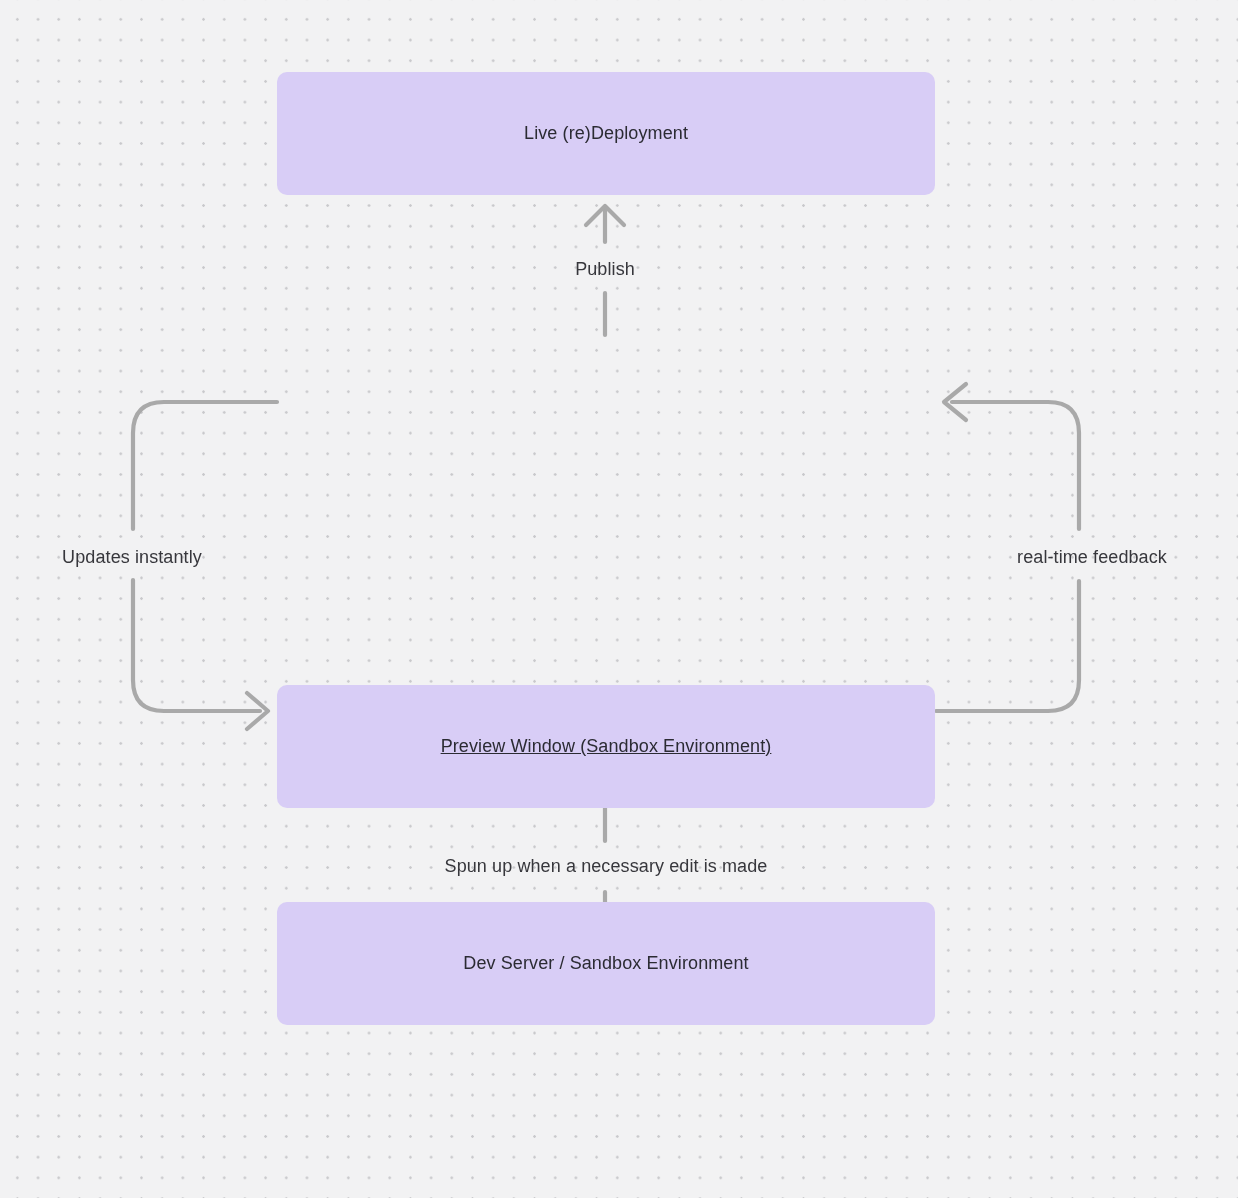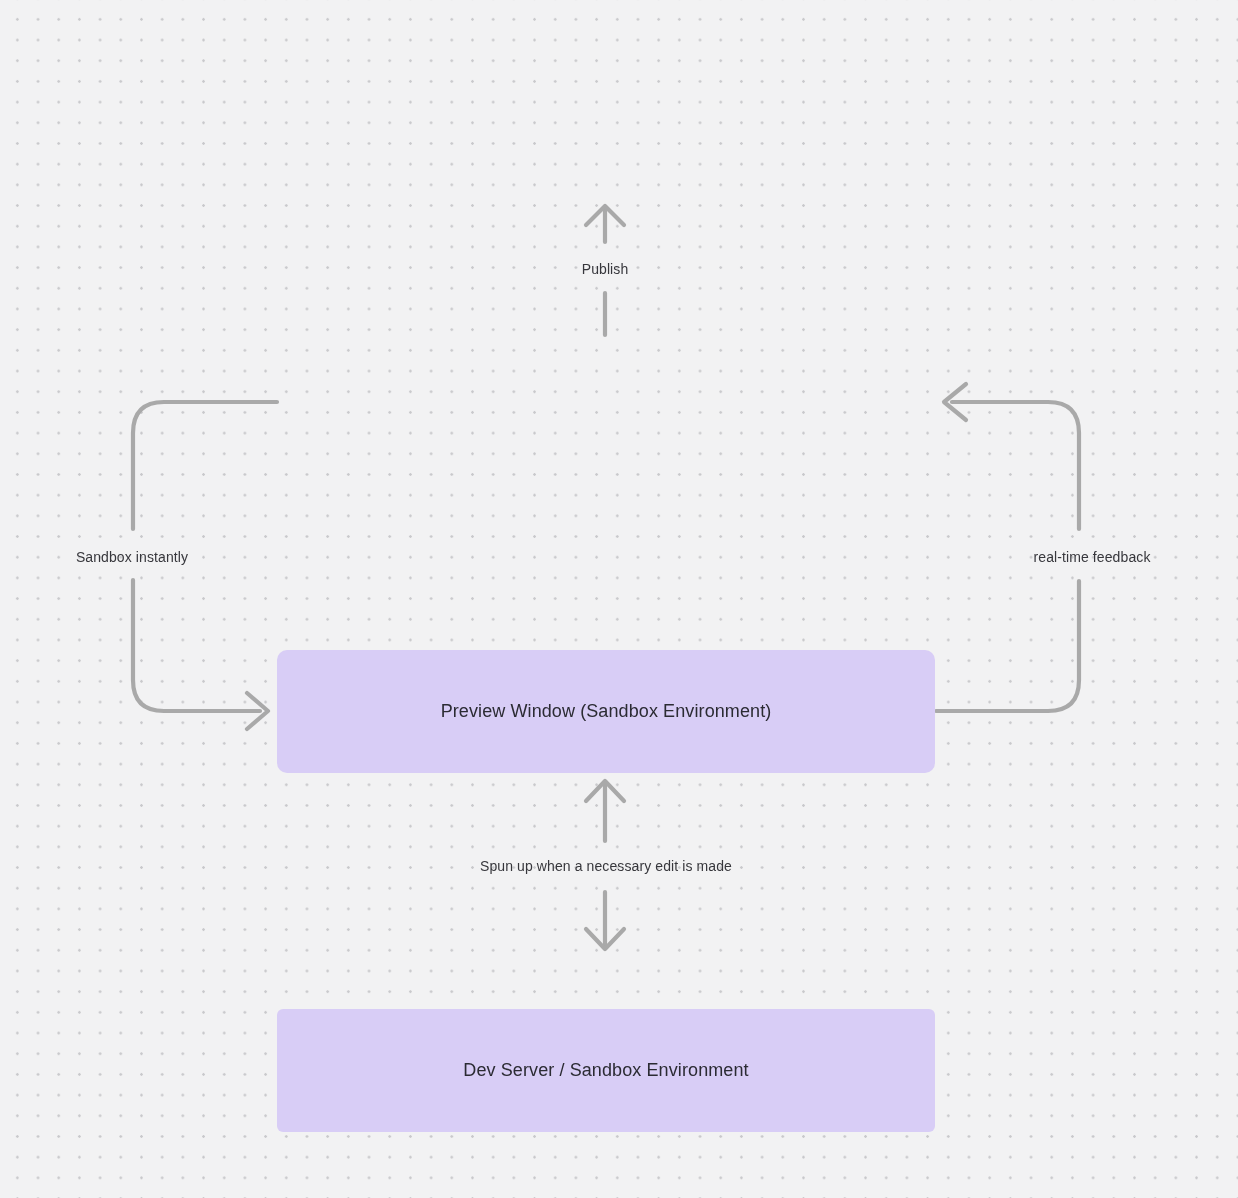--- a/index.html
+++ b/index.html
@@ -29,42 +29,42 @@
     align-items: center;
     justify-content: center;
     font-size: 18px;
     letter-spacing: 0.1px;
     color: #2b2b33;
     box-sizing: border-box;
     text-align: center;
   }
   .node-live    { top: 72px; }
   .node-user    { top: 340px; }
-  .node-preview { top: 650px; }
-  .node-dev     { top: 1009px; border-radius: 6px; }
+  .node-preview { top: 685px; text-decoration: underline; }
+  .node-dev     { top: 902px; }
 
   .edges-svg {
     position: absolute;
     inset: 0;
     width: 1238px;
     height: 1198px;
     pointer-events: none;
   }
   .edges-svg path {
     fill: none;
     stroke: #a9a9a9;
     stroke-width: 4.2;
     stroke-linecap: round;
     stroke-linejoin: round;
   }
   .edge-label {
     position: absolute;
     transform: translate(-50%, -50%);
     white-space: nowrap;
-    font-size: 14px;
+    font-size: 18px;
     letter-spacing: 0.1px;
     color: #37373c;
   }
   .label-publish  { left: 605px;  top: 269px; }
   .label-updates  { left: 132px;  top: 557px; }
   .label-feedback { left: 1078px; top: 557px; margin-left: 14px; }
   .label-spunup   { left: 606px;  top: 866px; }
 </style>
 </head>
 <body>
@@ -92,28 +92,31 @@
     </g>
 
     <g>
       <path d="M605 841 V784"></path>
       <path d="M586 801 L605 781 L624 801"></path>
       <path d="M605 892 V946"></path>
       <path d="M586 929 L605 949 L624 929"></path>
     </g>
   </svg>
 
+  <div class="node node-live">
+    <span>Live (re)Deployment</span>
+  </div>
 
 
   <div class="node node-preview">
     <span>Preview Window (Sandbox Environment)</span>
   </div>
 
   <div class="node node-dev">
     <span>Dev Server / Sandbox Environment</span>
   </div>
 
   <div class="edge-label label-publish">Publish</div>
-  <div class="edge-label label-updates">Sandbox instantly</div>
+  <div class="edge-label label-updates">Updates instantly</div>
   <div class="edge-label label-feedback">real-time feedback</div>
   <div class="edge-label label-spunup">Spun up when a necessary edit is made</div>
 
 </div>
 
 </body></html>

